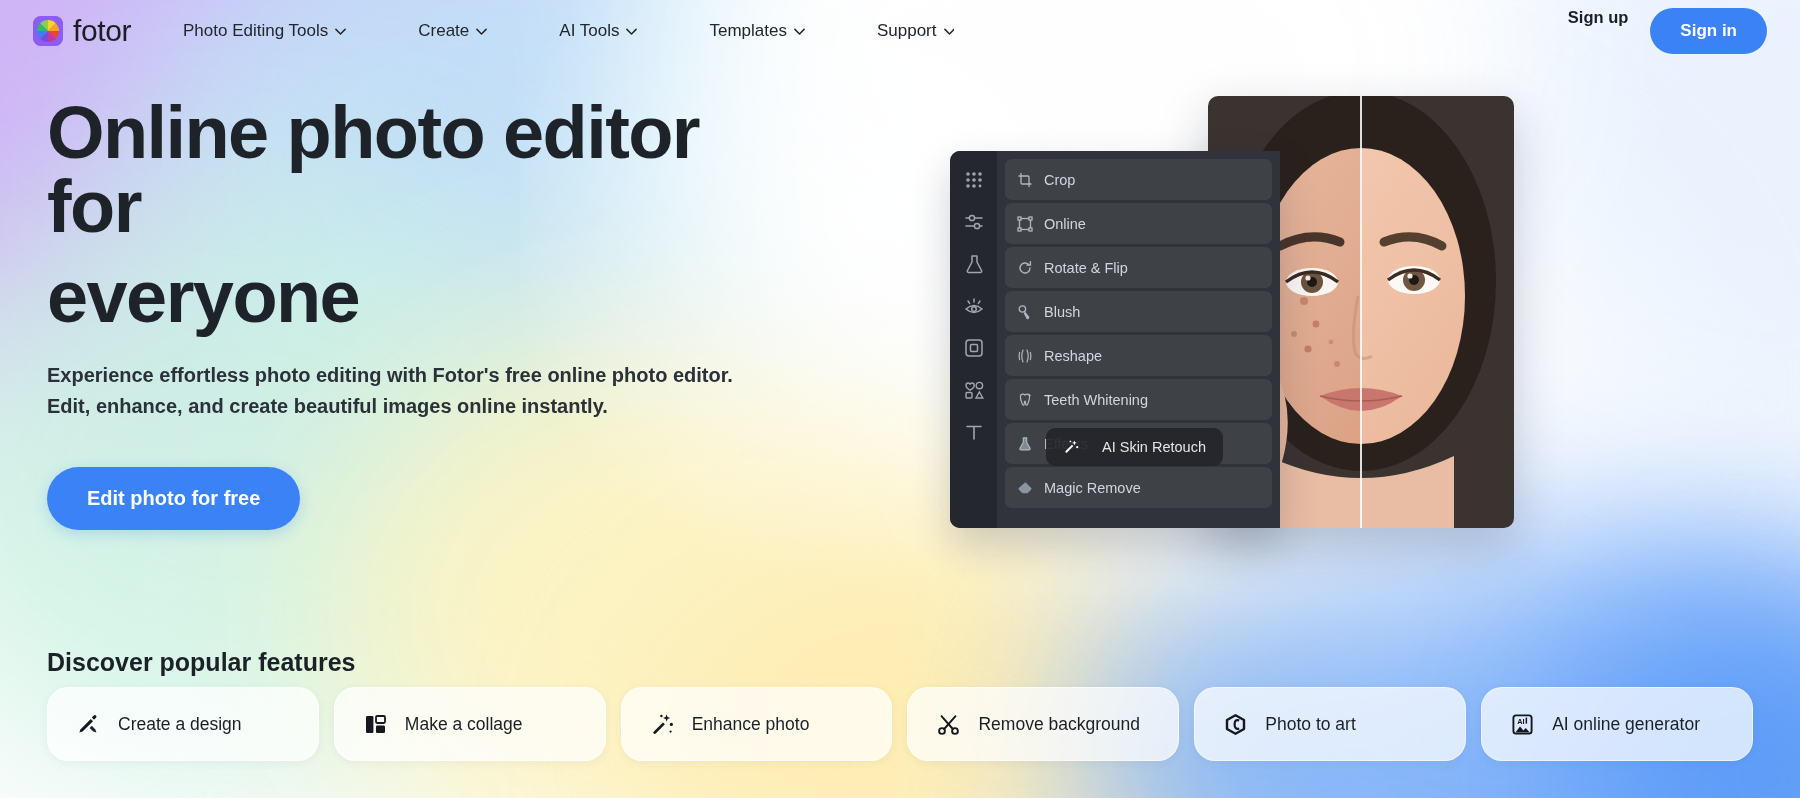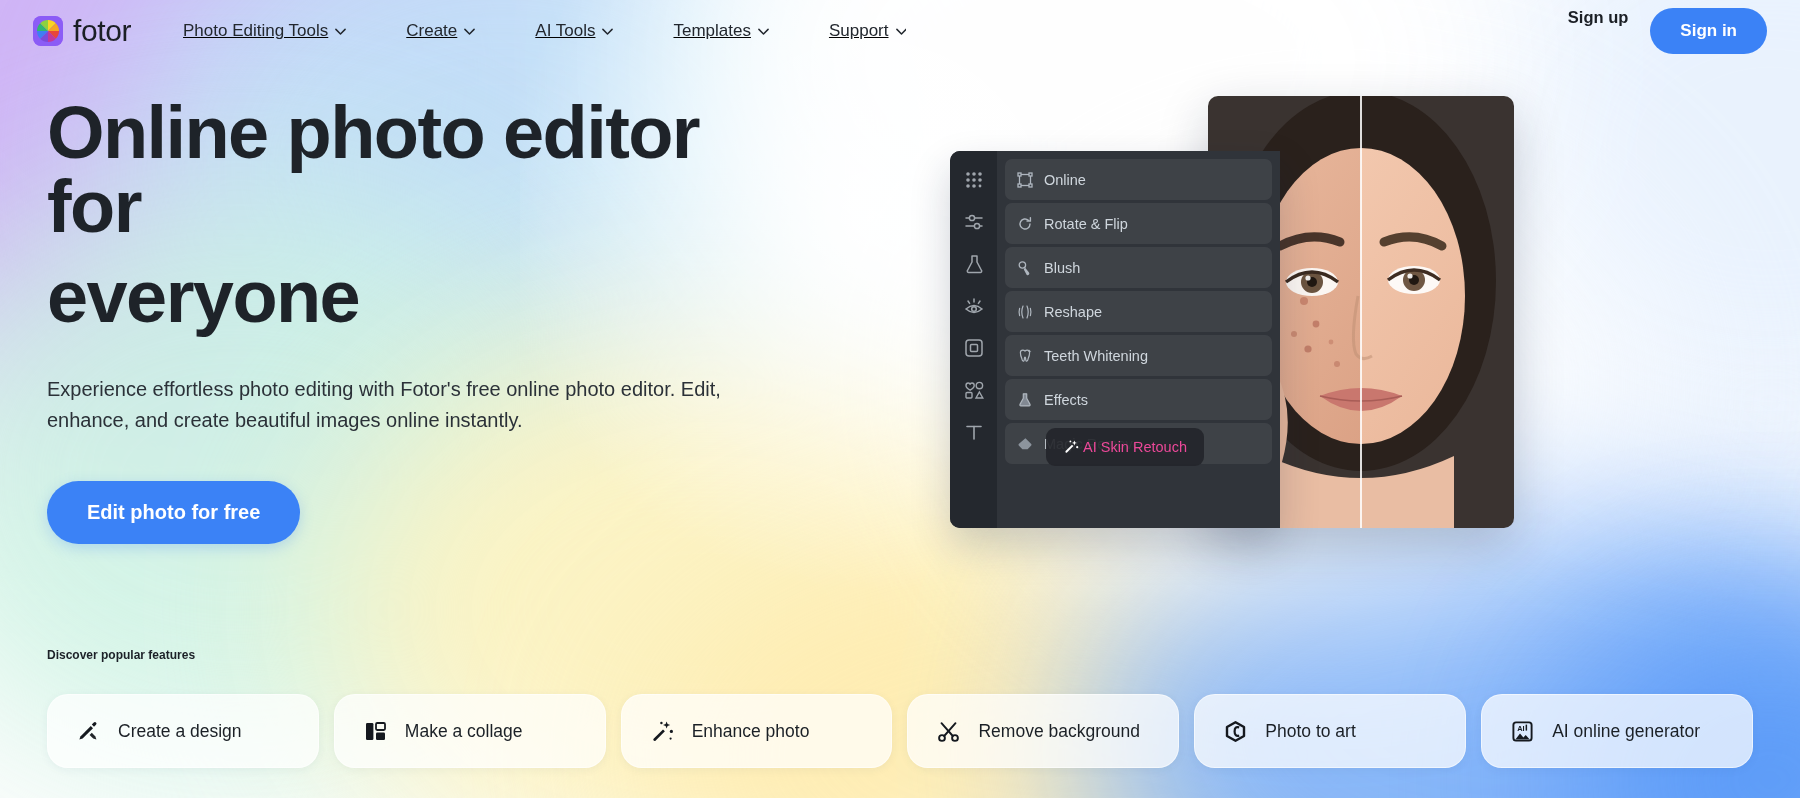--- a/index.html
+++ b/index.html
@@ -27,38 +27,38 @@
                 background:radial-gradient(circle at 50% 35%, rgba(255,255,255,.95) 0%, rgba(255,255,255,0) 70%); }
 
   
   header { position:relative; z-index:5; height:62px; display:flex; align-items:center; padding:0 33px; }
   .logo-wrap { display:flex; align-items:center; gap:10px; margin-right:52px; }
   .logo-mark { width:30px; height:30px; border-radius:8px; overflow:hidden; position:relative;
                background:#9b5cf6; flex:none; }
   .logo-mark svg { display:block; }
   .logo-text { font-size:30px; font-weight:500; letter-spacing:-.4px; color:#1b1f25; line-height:1; }
 
-  nav { display:flex; align-items:center; gap:4px;text-decoration:underline; }
+  nav { display:flex; align-items:center; gap:16px; }
   .nav-item { display:flex; align-items:center; gap:7px; padding:8px 34px 8px 0; margin-right:22px;
               font-size:17px; color:#22272e; cursor:pointer; white-space:nowrap; font-weight:400; }
   .nav-item:last-child { margin-right:0; }
   .chev { width:11px; height:7px; flex:none; }
   .chev svg { display:block; }
 
   .header-right { margin-left:auto; display:flex; gap:22px; }
   .signup { font-size:16.5px; font-weight:700; color:#1b1f25; cursor:pointer; }
   .signin { background:#3b82f6; color:#fff; font-size:17px; font-weight:700; border:none;
             border-radius:999px; padding:13px 30px; cursor:pointer; font-family:inherit; }
 
   
   .hero { position:relative; z-index:4; padding:34px 47px 0; }
   h1.hero-title { font-size:74px; line-height:1.0; font-weight:800; color:#1e2329;
                   letter-spacing:-1.6px; max-width:760px; }
   h1.hero-title .l2 { display:block; margin-top:16px; }
-  p.hero-sub { margin-top:40px; font-size:20px; line-height:1.55; color:#2b3138; max-width:690px; font-weight:400; }
+  p.hero-sub { margin-top:26px; font-size:20px; line-height:1.55; color:#2b3138; max-width:690px; font-weight:700; }
   .cta { margin-top:45px; display:inline-flex; align-items:center; justify-content:center;
          background:#3b82f6; color:#fff; font-size:20px; font-weight:700; border:none;
          border-radius:999px; padding:20px 40px; cursor:pointer; font-family:inherit;
          box-shadow:0 4px 14px rgba(59,130,246,.25); }
 
   
   .mock { position:absolute; z-index:3; left:950px; top:96px; width:564px; height:432px; }
   .mock-photo { position:absolute; right:0; top:0; width:306px; height:432px; border-radius:10px;
                 overflow:hidden; box-shadow:0 18px 50px rgba(20,30,60,.22); }
   .mock-panel { position:absolute; left:0; top:55px; width:330px; height:377px;
@@ -70,28 +70,28 @@
   .rail-ico svg { display:block; }
   .mock-list { flex:1; background:rgba(255,255,255,.06); padding:8px 8px 0 8px;
                display:flex; flex-direction:column; gap:3px; }
   .tool { display:flex; align-items:center; gap:11px; height:41px; padding:0 12px;
           border-radius:7px; background:rgba(255,255,255,.07); color:#cfd6dd; font-size:14.5px; }
   .tool .ti { width:16px; height:16px; opacity:.85; flex:none; }
   .tool .ti svg { display:block; }
 
   
   .face { position:absolute; inset:0; }
-  .badge { position:absolute; left:96px; bottom:62px; display:flex; align-items:center; gap:4px;
-           background:rgba(35,38,43,.93); color:#ec4899; font-size:14.5px; font-weight:500;
+  .badge { position:absolute; left:96px; bottom:62px; display:flex; align-items:center; gap:23px;
+           background:rgba(35,38,43,.93); color:#e5e5e5; font-size:14.5px; font-weight:500;
            padding:11px 17px; border-radius:9px; white-space:nowrap; z-index:6; }
   .badge .bi { width:16px; height:16px; flex:none; }
 
   
   .features { position:absolute; z-index:4; left:47px; top:648px; right:47px; }
-  .feat-title { font-size:12px; font-weight:700; color:#1c2128; margin-bottom:32px; }
+  .feat-title { font-size:25px; font-weight:700; color:#1c2128; margin-bottom:10px; }
   .cards { display:flex; gap:15px; }
   .card { flex:1; height:74px; display:flex; align-items:center; gap:17px; padding:0 28px;
           border-radius:21px; background:rgba(255,255,255,.72); cursor:pointer;
           border:1px solid rgba(255,255,255,.55); box-shadow:0 2px 10px rgba(40,60,100,.06); }
   .card .ci { width:25px; height:25px; flex:none; }
   .card .ci svg { display:block; }
   .card .cl { font-size:17.5px; color:#1b2026; font-weight:500; white-space:nowrap; }
 </style>
 </head>
 <body>
@@ -319,20 +319,29 @@
       <span class="rail-ico">
         <svg viewBox="0 0 22 22" fill="none" stroke="#cfd6dd" stroke-width="1.6" stroke-linecap="round">
           <line x1="4" y1="5.5" x2="18" y2="5.5"></line>
             <line x1="11" y1="5.5" x2="11" y2="18"></line>
         </svg>
       </span>
     </div>
 
     <div class="mock-list">
 
+      <div class="tool">
+        <span class="ti">
+          <svg viewBox="0 0 16 16" fill="none" stroke="#c3cbd4" stroke-width="1.3" stroke-linecap="round">
+            <path d="M4 1.5 V11 a1 1 0 0 0 1 1 H14"></path>
+              <path d="M2 4 H11 a1 1 0 0 1 1 1 V14.5"></path>
+          </svg>
+        </span>
+        <span>Crop</span>
+      </div>
 
       <div class="tool">
         <span class="ti">
           <svg viewBox="0 0 16 16" fill="none" stroke="#c3cbd4" stroke-width="1.3">
             <rect x="2.5" y="2.5" width="11" height="11"></rect>
             <rect x="1" y="1" width="3" height="3" fill="#3a4049"></rect>
               <rect x="12" y="1" width="3" height="3" fill="#3a4049"></rect>
             <rect x="1" y="12" width="3" height="3" fill="#3a4049"></rect>
               <rect x="12" y="12" width="3" height="3" fill="#3a4049"></rect>
           </svg>

